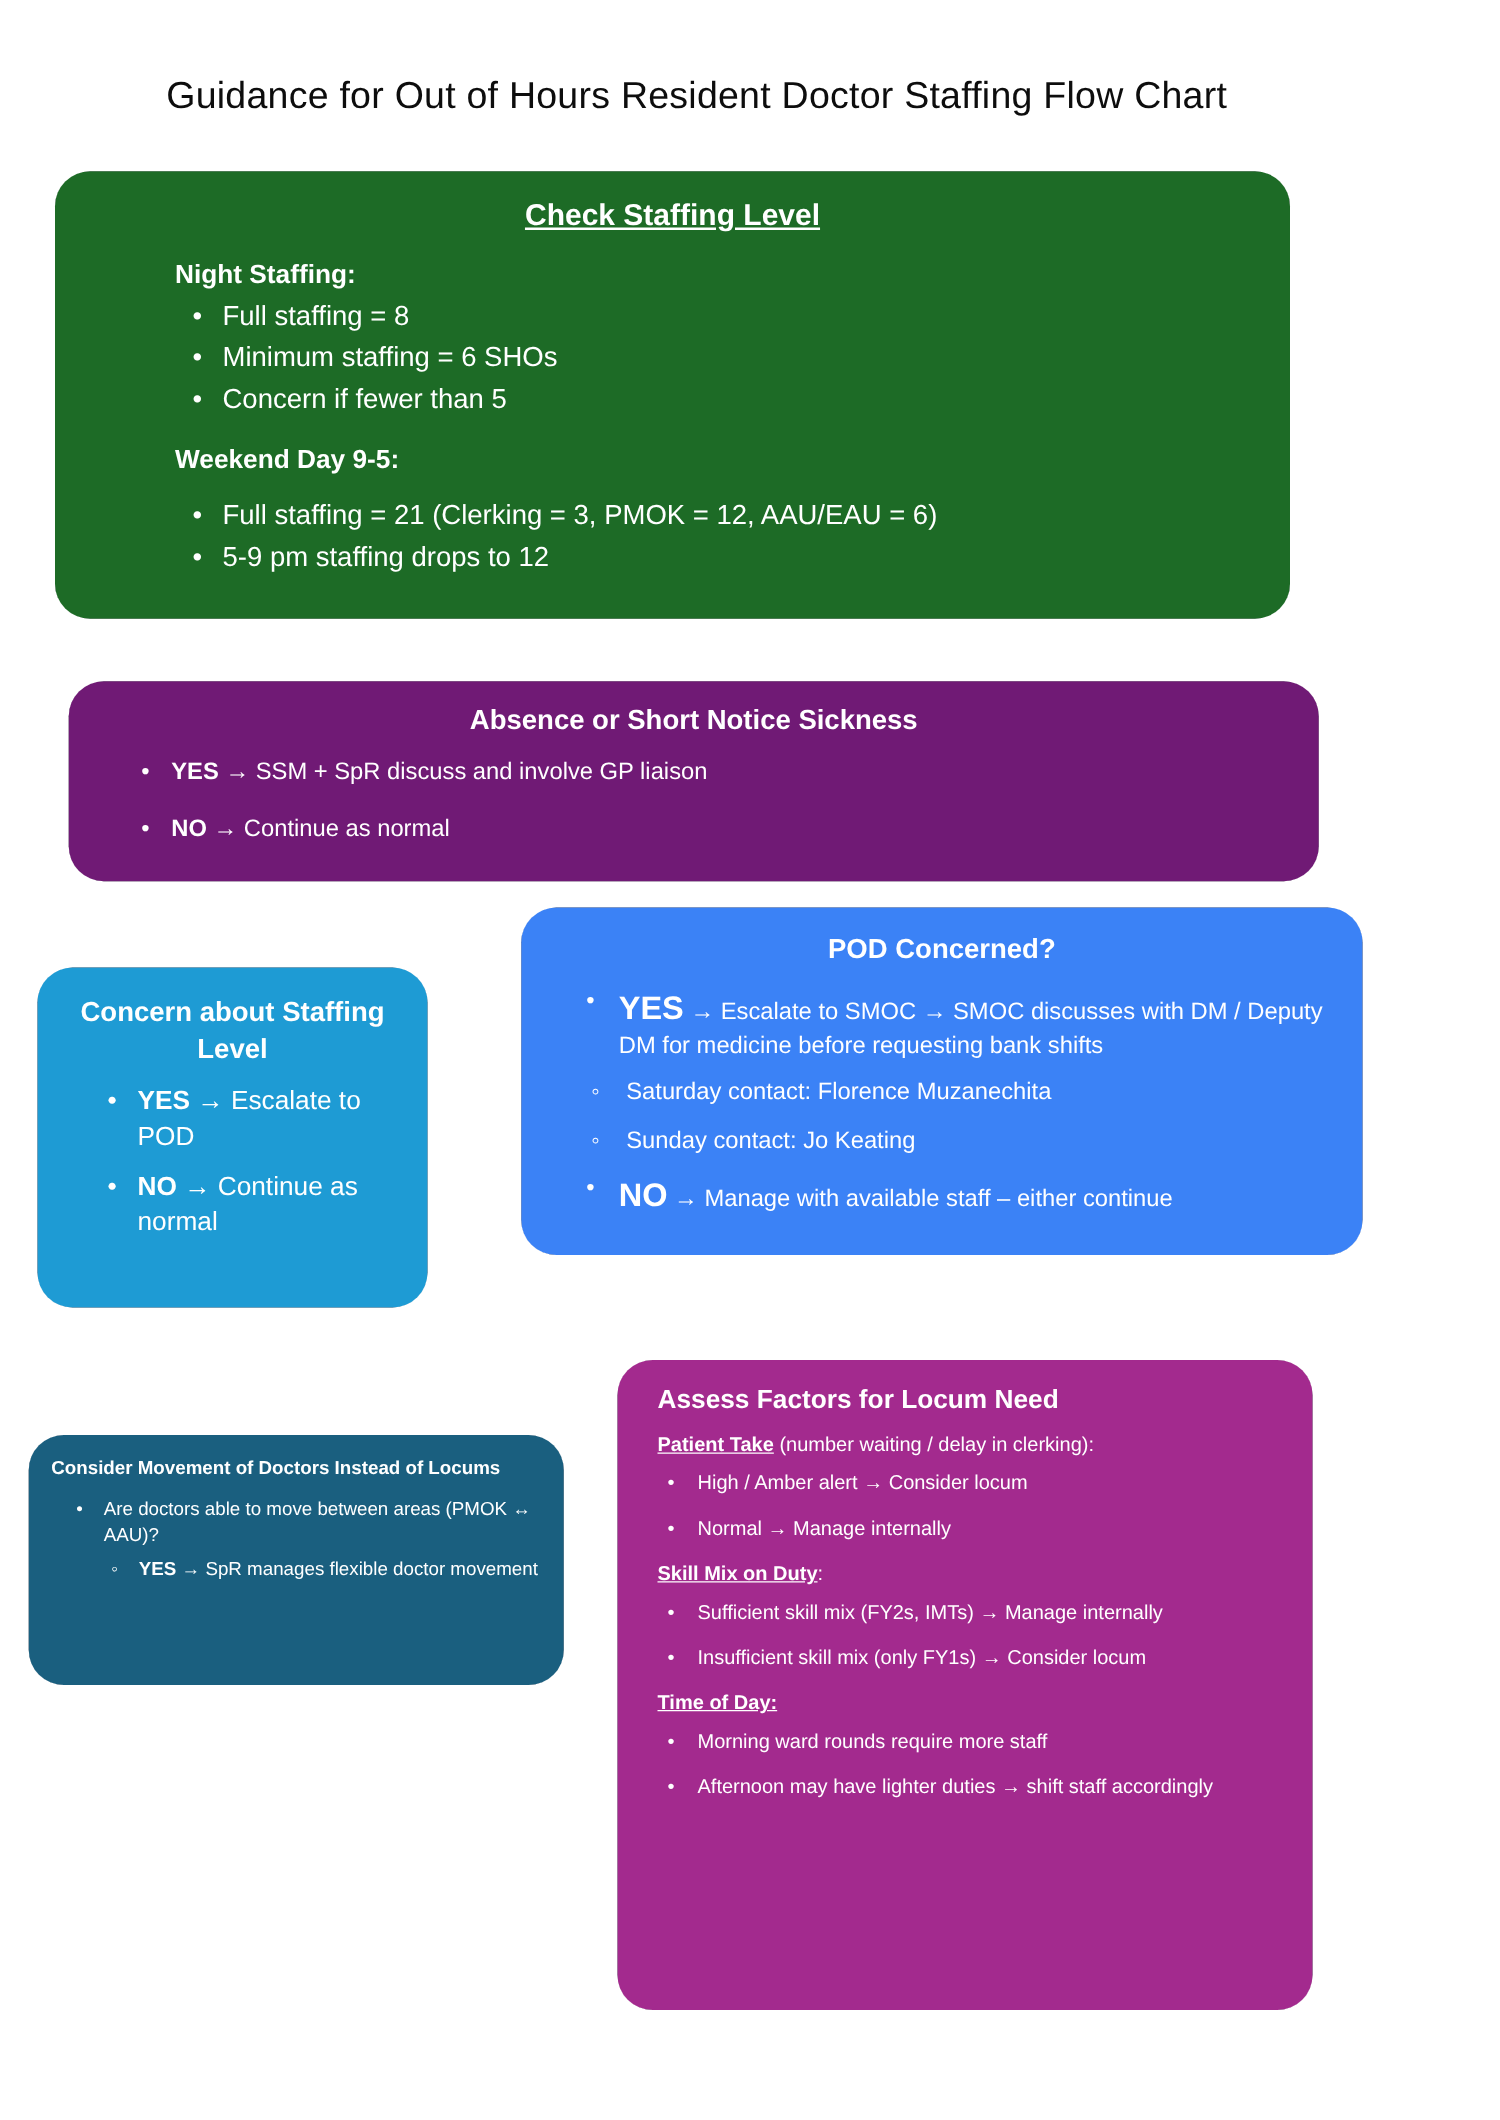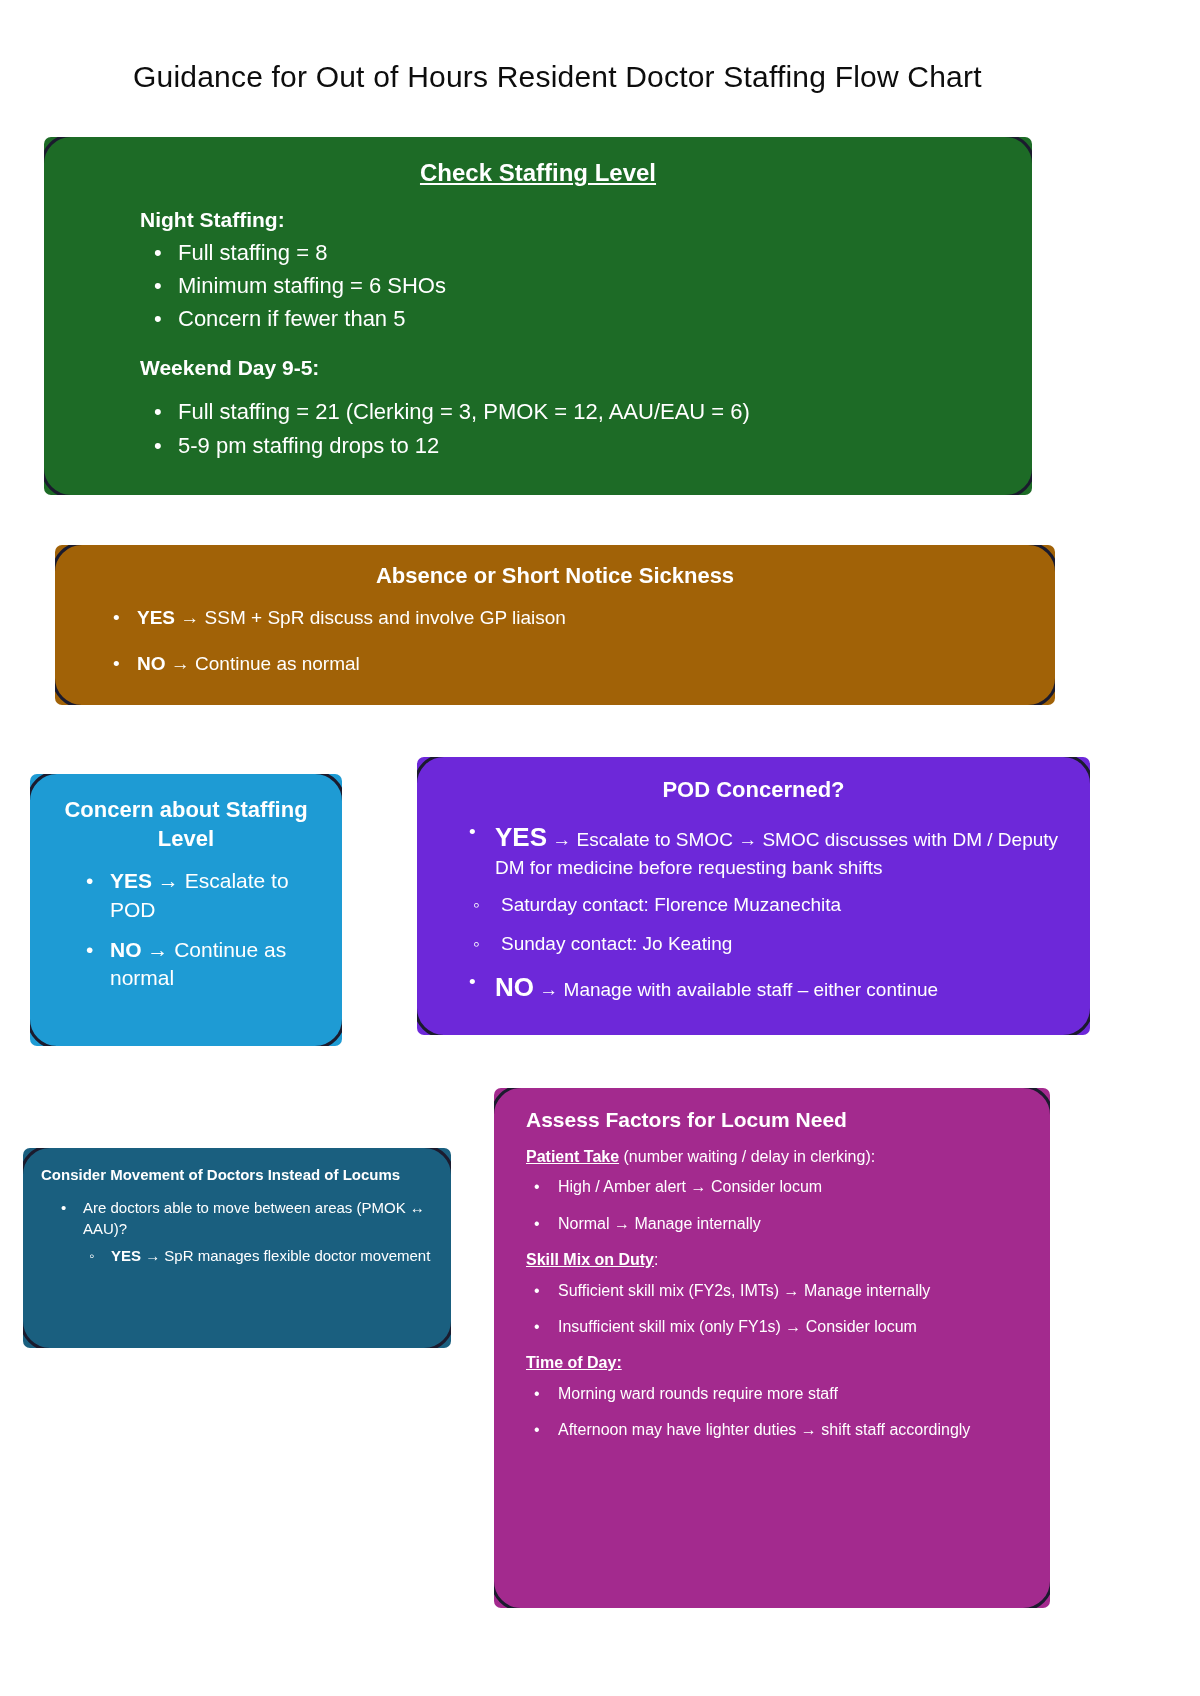--- a/index.html
+++ b/index.html
@@ -32,21 +32,21 @@
     font-size: 30px;
     line-height: 1.25;
     letter-spacing: 0.2px;
     color: #0d0d0d;
     font-weight: 400;
   }
 
   
   .box {
     position: absolute;
-    border-radius: 7px;
+    border-radius: 28px;
     box-sizing: border-box;
     overflow: hidden;
     color: #ffffff;
   }
   .box::before {
     
     content: "";
     position: absolute;
     left: -3px; top: -3px; right: -3px; bottom: -3px;
     border-radius: 30px;
@@ -126,21 +126,21 @@
   #box-staffing .sub-head { font-size: 21px; }
   #box-staffing ul.blist { margin-top: 2px; }
   #box-staffing .gap { height: 16px; }
 
   
   #box-absence {
     left: 55px;
     top: 545px;
     width: 1000px;
     height: 160px;
-    background: #a16207;
+    background: #701a75;
   }
   #box-absence .box-title {
     font-size: 22px;
     margin-top: 18px;
   }
   #box-absence .body {
     font-size: 19px;
     line-height: 1.35;
     padding: 16px 20px 0 44px;
   }
@@ -165,24 +165,24 @@
     font-size: 21px;
     line-height: 1.35;
     padding: 14px 14px 0 46px;
   }
   #box-concern ul.blist > li { margin-bottom: 12px; padding-left: 34px; }
   #box-concern ul.blist > li::before { left: 10px; }
 
   
   #box-pod {
     left: 417px;
-    top: 757px;
+    top: 726px;
     width: 673px;
     height: 278px;
-    background: #6d28d9;
+    background: #3b82f6;
   }
   #box-pod .box-title {
     font-size: 22px;
     margin-top: 20px;
   }
   #box-pod .body {
     font-size: 19px;
     line-height: 1.4;
     padding: 16px 18px 0 38px;
   }

